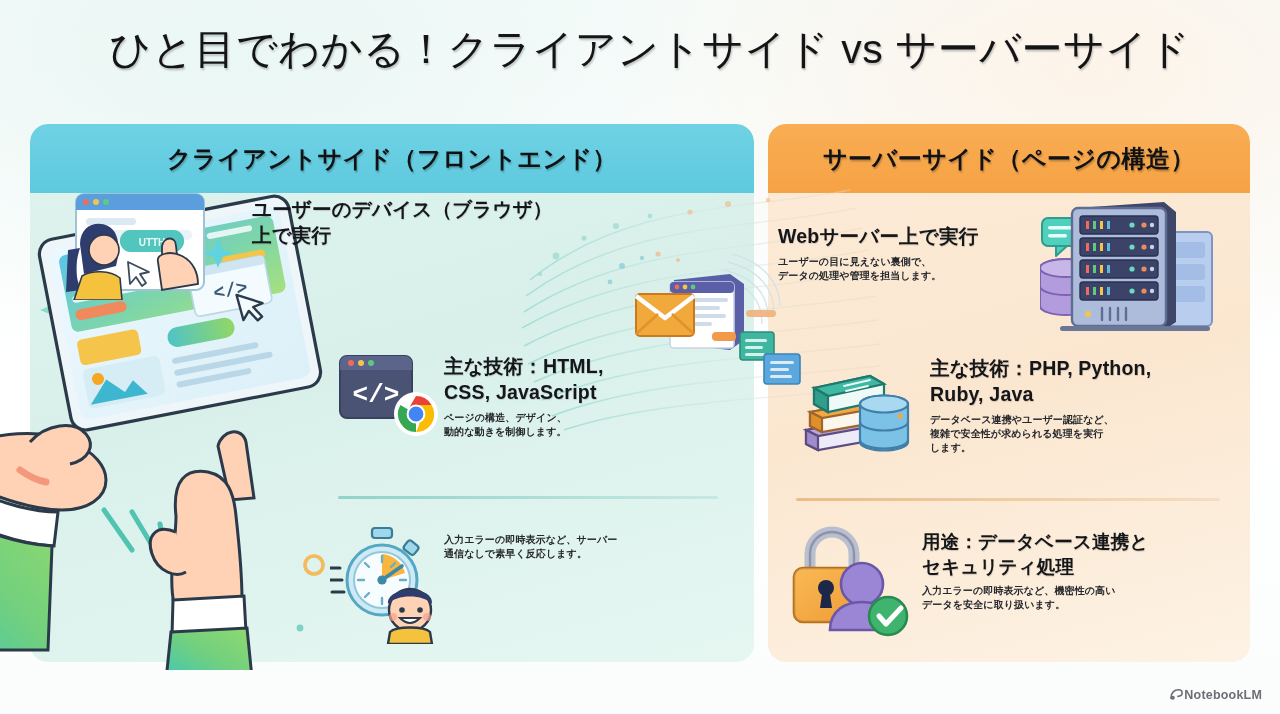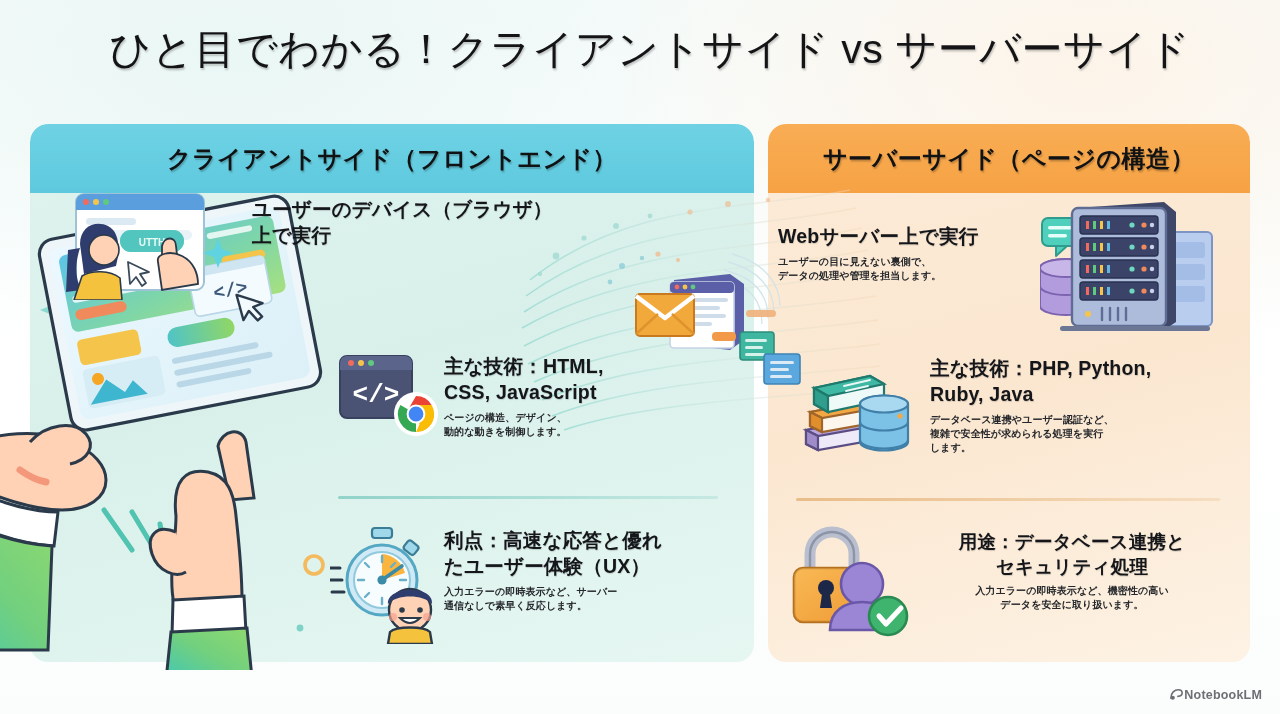--- a/index.html
+++ b/index.html
@@ -353,22 +353,20 @@
     <path d="M58 80 C56 62, 104 60, 102 80 C94 70, 66 70, 58 80 Z" fill="#2f3d6e"></path>
     <circle cx="72" cy="86" r="2.8" fill="#2b3a4a"></circle>
       <circle cx="90" cy="86" r="2.8" fill="#2b3a4a"></circle>
     <path d="M70 94 q10 10 20 0 z" fill="#ffffff" stroke="#2b3a4a" stroke-width="2"></path>
     <circle cx="63" cy="93" r="4" fill="#f3a08e" opacity=".7"></circle>
     <circle cx="97" cy="93" r="4" fill="#f3a08e" opacity=".7"></circle>
     <path d="M60 108 C66 102, 94 102, 100 108 L102 120 L58 120 Z" fill="#f5c23e" stroke="#2b3a4a" stroke-width="2.4"></path>
   </svg>
 
   <div class="block" style="left:444px; top:528px; width:280px;">
-    <div class="b-title">利点：高速な応答と優れ
-たユーザー体験（UX）</div>
     <div class="b-body">入力エラーの即時表示など、サーバー
 通信なしで素早く反応します。</div>
   </div>
 
   <svg class="icon" style="left:604px; top:236px; width:210px; height:160px;" viewBox="0 0 210 160">
     <g fill="none" stroke="#cfe3ea" stroke-width="1.3" opacity=".9">
       <path d="M128 18 C160 26, 176 48, 176 70"></path>
       <path d="M124 26 C156 34, 170 54, 170 76"></path>
       <path d="M120 34 C152 42, 164 60, 164 82"></path>
       <path d="M116 42 C148 50, 158 66, 158 88"></path>
@@ -561,21 +559,21 @@
     <circle cx="42" cy="62" r="8" fill="#1d2747"></circle>
     <path d="M38 68 L46 68 L48 82 L36 82 Z" fill="#1d2747"></path>
 
     <circle cx="78" cy="58" r="21" fill="#9b86d6" stroke="#6a57a8" stroke-width="2.6"></circle>
     <path d="M46 104 C46 84, 62 76, 78 76 C94 76, 110 84, 110 104 Z" fill="#9b86d6" stroke="#6a57a8" stroke-width="2.6"></path>
 
     <circle cx="104" cy="90" r="19" fill="#3fb46e" stroke="#2a8a52" stroke-width="2.6"></circle>
     <path d="M95 90 l7 8 15 -16" fill="none" stroke="#ffffff" stroke-width="5" stroke-linecap="round" stroke-linejoin="round"></path>
   </svg>
 
-  <div class="block" style="left:922px; top:530px; width:300px;text-align:center;">
+  <div class="block" style="left:922px; top:530px; width:300px;">
     <div class="b-title b-title-sm">用途：データベース連携と
 セキュリティ処理</div>
     <div class="b-body">入力エラーの即時表示など、機密性の高い
 データを安全に取り扱います。</div>
   </div>
 
   <div class="footer">
     <svg width="15" height="15" viewBox="0 0 16 16">
       <path d="M2 12 C2 6, 6 3, 10 3 C12.5 3, 14 4.5, 14 6.5 C14 9, 11.5 10, 9.5 10" fill="none" stroke="#6c6f74" stroke-width="1.7" stroke-linecap="round"></path>
       <circle cx="4" cy="11.5" r="2.2" fill="#6c6f74"></circle>

